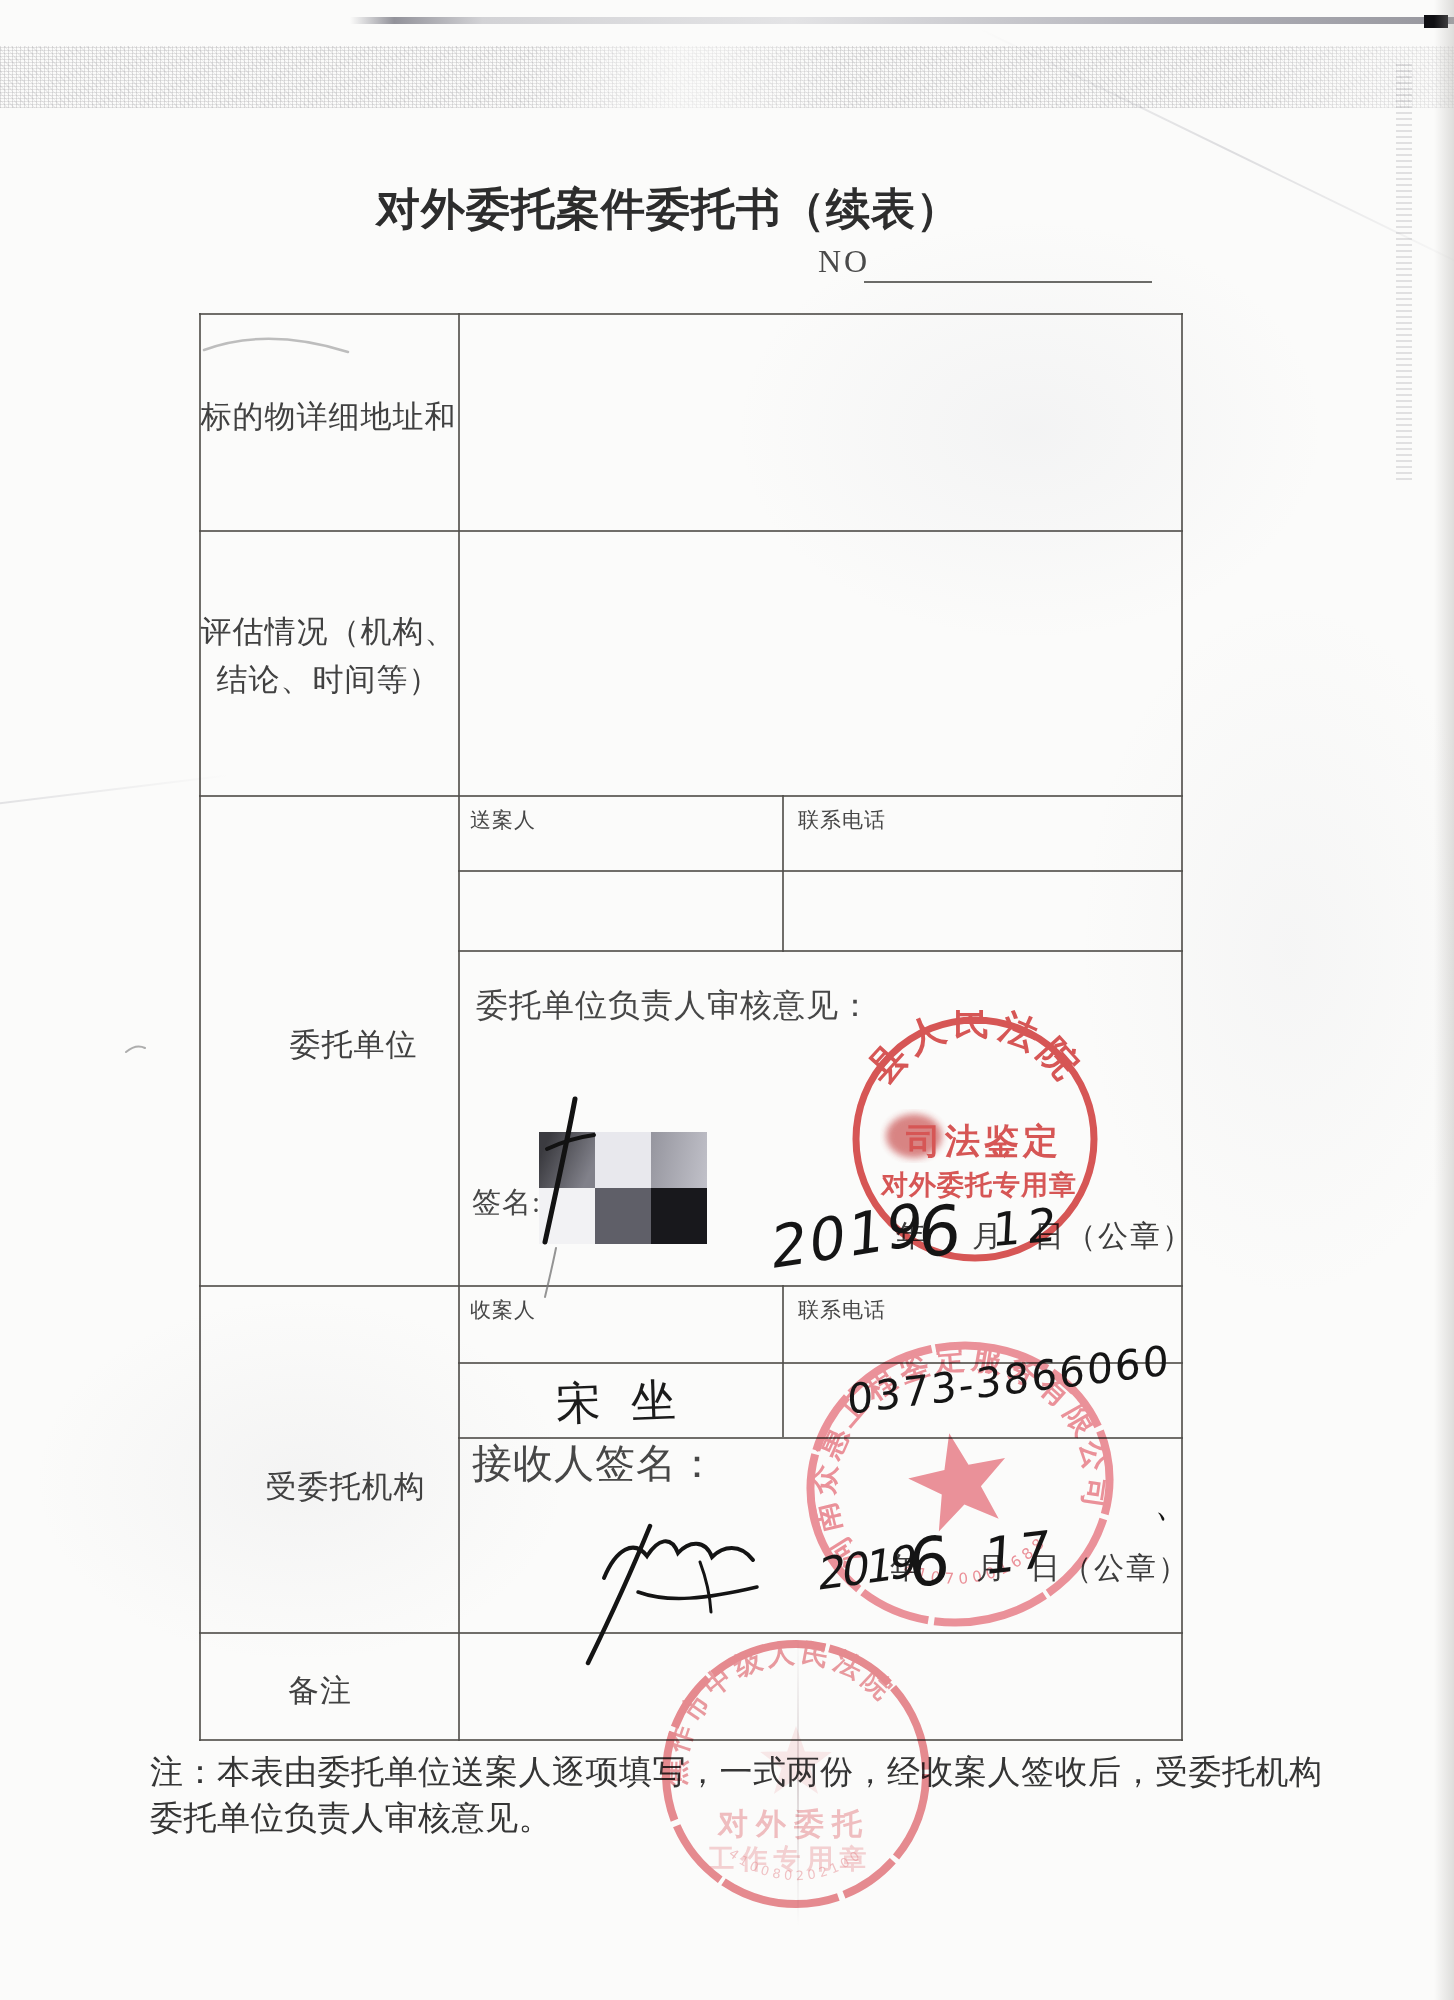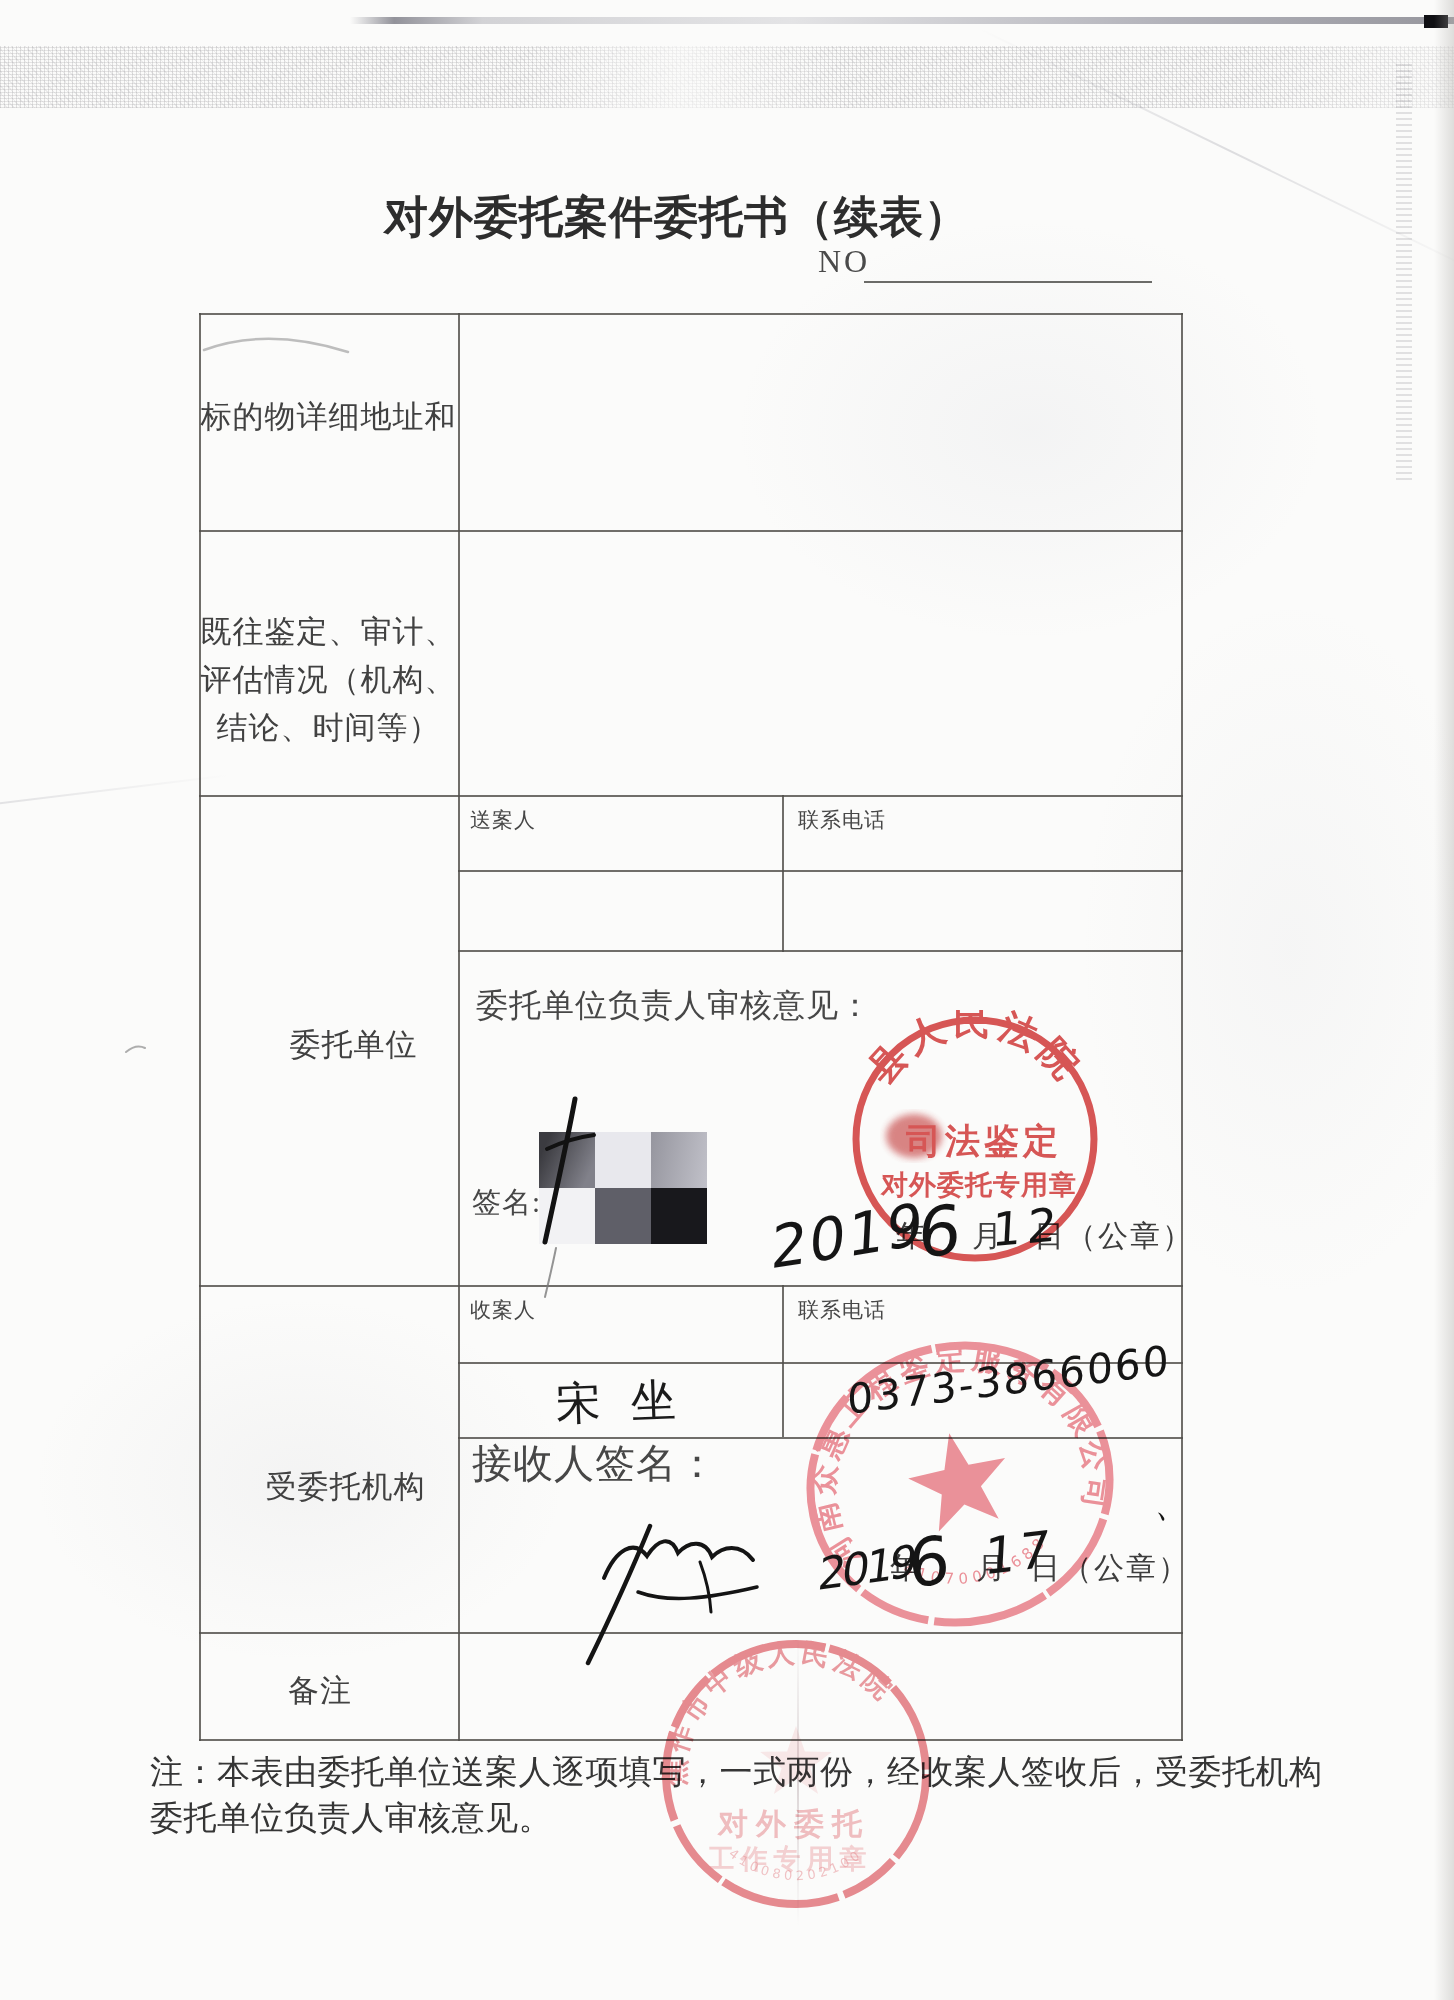--- a/index.html
+++ b/index.html
@@ -26,21 +26,21 @@
       background:repeating-linear-gradient(0deg,rgba(100,98,108,.5) 0 2px,transparent 2px 6px);}
   .crease1{left:950px;top:150px;width:560px;height:2px;transform:rotate(26deg);
       background:linear-gradient(90deg,transparent,rgba(150,150,160,.30),transparent);}
   .crease2{left:-30px;top:790px;width:260px;height:2px;transform:rotate(-7deg);
       background:linear-gradient(90deg,rgba(150,150,160,.28),transparent);}
   .crease3{left:797px;top:1636px;width:2px;height:290px;
       background:linear-gradient(180deg,transparent,rgba(160,140,145,.35),transparent);}
   .edge-right{right:0;top:0;width:20px;height:2000px;
       background:linear-gradient(90deg,rgba(180,178,175,0),rgba(178,176,172,.40));}
   
-  .title{left:372px;top:176px;font-size:44px;font-weight:700;color:#2d2d2d;letter-spacing:1px;margin:12px;}
+  .title{left:372px;top:176px;font-size:44px;font-weight:700;color:#2d2d2d;letter-spacing:1px;margin:4px;}
   .no-label{left:818px;top:243px;font-size:32px;color:#4a4a4a;letter-spacing:3px;}
   .no-underline{left:864px;top:281px;width:288px;height:2px;background:#6b6b68;}
   .cell-label{font-size:31px;color:#414141;text-align:center;line-height:46px;letter-spacing:1px;font-family:Liberation Serif, serif;}
   .small-label{font-size:21px;color:#474747;letter-spacing:1px;}
   .footnote{font-size:33px;color:#353535;letter-spacing:.5px;}
   
   .hline,.vline{background:#504e4b;opacity:.82;}
   .hline{height:2px;}
   .vline{width:2px;}
   
@@ -99,21 +99,20 @@
     <div class="abs hline" style="left:458px;top:1362px;width:725px"></div>
     <div class="abs hline" style="left:458px;top:1437px;width:725px"></div>
     <div class="abs hline" style="left:199px;top:1632px;width:984px"></div>
     <div class="abs hline" style="left:199px;top:1739px;width:984px"></div>
   </div>
 
   <div class="abs cell-label" style="left:199px;top:394px;width:259px">
     <div>标的物详细地址和</div>
   </div>
   <div class="abs cell-label" style="left:199px;top:608px;width:259px;line-height:48px">
-    <div>既往鉴定、审计、</div>
     <div>评估情况（机构、</div>
     <div>结论、时间等）</div>
   </div>
   <div class="abs cell-label" style="left:199px;top:1022px;width:309px">委托单位</div>
   <div class="abs cell-label" style="left:199px;top:1464px;width:293px">受委托机构</div>
   <div class="abs cell-label" style="left:199px;top:1668px;width:242px">备注</div>
 
   <span class="abs small-label" style="left:470px;top:806px">送案人</span>
   <span class="abs small-label" style="left:798px;top:806px">联系电话</span>
   <span class="abs small-label" style="left:476px;top:984px;font-size:32px">委托单位负责人审核意见：</span>

